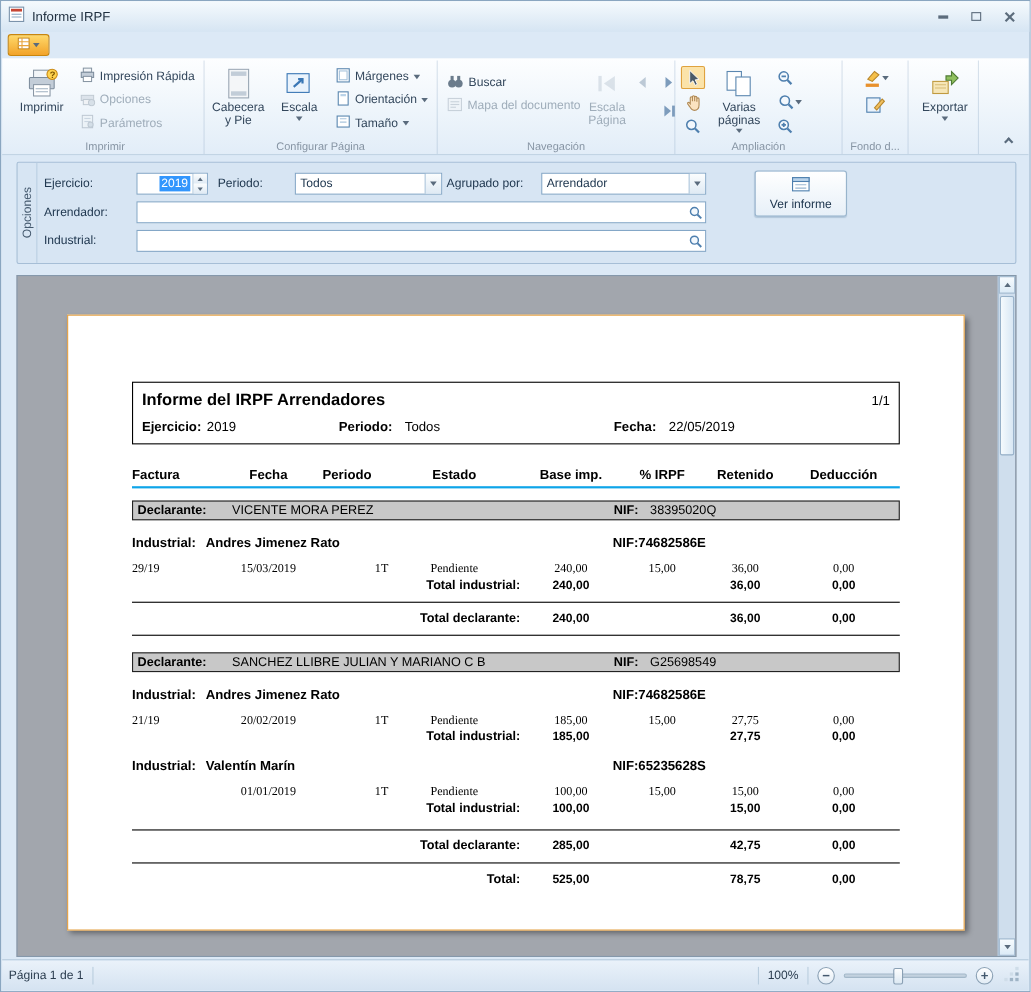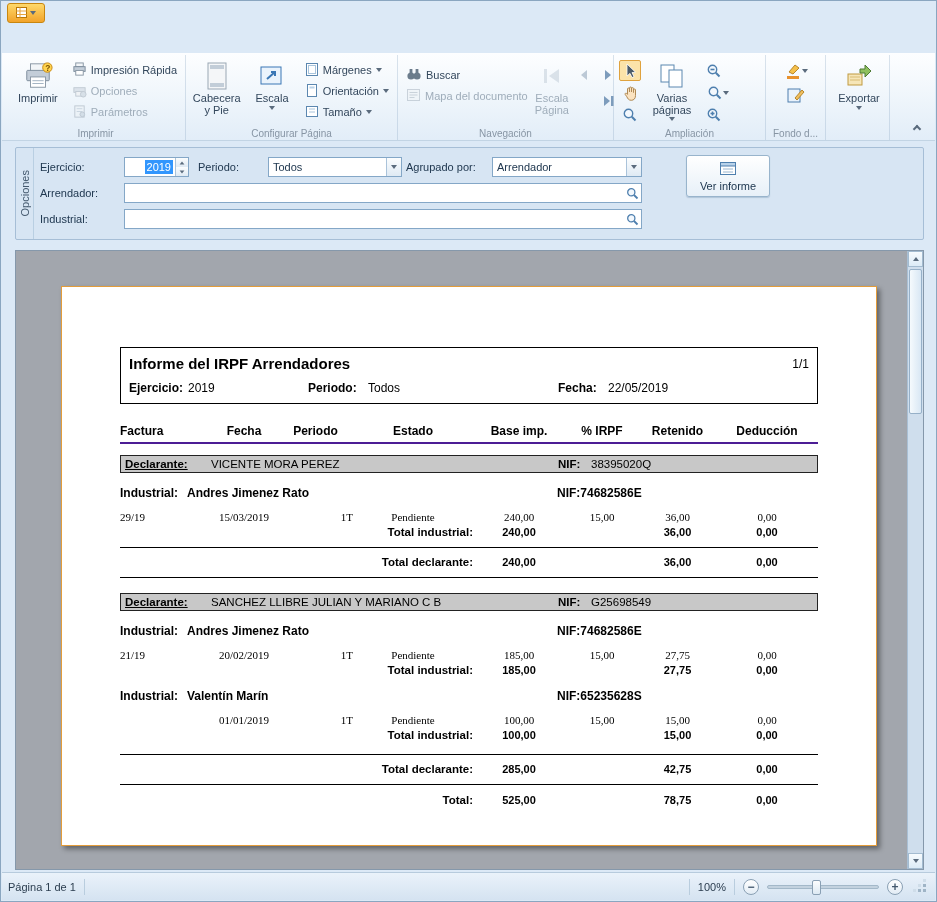--- a/index.html
+++ b/index.html
@@ -73,25 +73,25 @@
   .page { position:absolute; left:45px; top:35px; width:816px; height:560px; background:#fff;
           border:1px solid #e39c3a; box-shadow:3px 3px 5px rgba(0,0,0,.4); }
   .page-inner { position:absolute; left:58px; top:60px; width:698px; color:#000; }
   .titlebox { position:relative; border:1px solid #000; height:57px; }
   .rtitle { font-size:15px; font-weight:bold; padding:7px 0 0 8px; }
   .rpage { position:absolute; right:8px; top:9px; font-size:12px; }
   .rmeta { position:absolute; left:0; top:33px; width:100%; font-size:12px; }
   .rmeta span { position:absolute; white-space:nowrap; }
   .b { font-weight:bold; }
   .grid8 { display:grid; grid-template-columns:90px 68px 75px 120px 92px 74px 77px 102px; font-size:11px; }
-  .cols { margin-top:20px; padding-bottom:4px; border-bottom:2px solid #4c1d95; font-weight:bold; font-size:12px; }
+  .cols { margin-top:20px; padding-bottom:4px; border-bottom:2px solid #0ea5e9; font-weight:bold; font-size:12px; }
   .c-l { text-align:left; } .c-c { text-align:center; } .c-r { text-align:center; }
   .p-ind { padding-left:24px;text-align:right; }
   .decl-band { position:relative; margin-top:11px; height:18px; line-height:17px; background:#c8c8c8; border:1px solid #222;
-               font-size:11.5px; padding-left:4px;text-decoration:underline; }
+               font-size:11.5px; padding-left:4px; }
   .decl-band .nm { position:absolute; left:90px; top:0; }
   .decl-band .nifl { position:absolute; left:437px; top:0; font-weight:bold; }
   .decl-band .nifv { position:absolute; left:470px; top:0; }
   .ind-head { position:relative; margin-top:13px; font-size:12px; font-weight:bold; height:15px; }
   .ind-head .nm { position:absolute; left:67px; top:0; }
   .ind-head .nif { position:absolute; left:437px; top:0; }
   .drow { margin-top:10px;font-family:Liberation Serif, serif; }
   .trow { margin-top:3px; font-weight:bold; }
   .tlabel { grid-column:1 / 5; text-align:right; font-size:11.5px; font-weight:bold; }
   .sep { border-top:1px solid #000; margin-top:9px; }
@@ -115,20 +115,42 @@
   .slider-thumb { position:absolute; left:44px; top:-6px; width:9px; height:15px; background:linear-gradient(#fcfdfe,#dde9f3); border:1px solid #8aa0b4; border-radius:2px; }
   .grip { position:relative; width:16px; height:16px; margin-left:10px; }
   .grip i { position:absolute; right:3px; bottom:3px; width:3px; height:3px; background:#9fb4c6;
             box-shadow:-5px 0 #9fb4c6, 0 -5px #9fb4c6, -10px 0 #cfdde9, 0 -10px #cfdde9, -5px -5px #cfdde9; }
 </style>
 </head>
 <body>
 
 <div class="window">
 
+  <div class="titlebar">
+    <span>
+      <svg width="16" height="16">
+          <rect x="1.5" y="1.5" width="13" height="13" fill="#fff" stroke="#7b93ab"></rect>
+          <rect x="3" y="3" width="10" height="2.5" fill="#c74634"></rect>
+          <line x1="3.5" y1="8" x2="12.5" y2="8" stroke="#88a5c0"></line>
+          <line x1="3.5" y1="10.5" x2="12.5" y2="10.5" stroke="#88a5c0"></line>
+        </svg>
+    </span>
+    <span class="title-text">Informe IRPF</span>
+    <span class="win-btns">
+      <span class="wbtn">
+          <span class="g-min"></span>
+        </span>
+      <span class="wbtn">
+          <span class="g-max"></span>
+        </span>
+      <span class="wbtn">
+          <span class="g-close"></span>
+        </span>
+    </span>
+  </div>
 
   <div class="appbar">
     <div class="app-menu-btn">
       <span>
         <svg width="11" height="11">
             <rect x="0.5" y="0.5" width="10" height="10" fill="#fff" stroke="#b87708"></rect>
             <line x1="0.5" y1="4" x2="10.5" y2="4" stroke="#e8a43c"></line>
             <line x1="0.5" y1="7.5" x2="10.5" y2="7.5" stroke="#e8a43c"></line>
             <line x1="4" y1="0.5" x2="4" y2="10.5" stroke="#e8a43c"></line>
           </svg>

